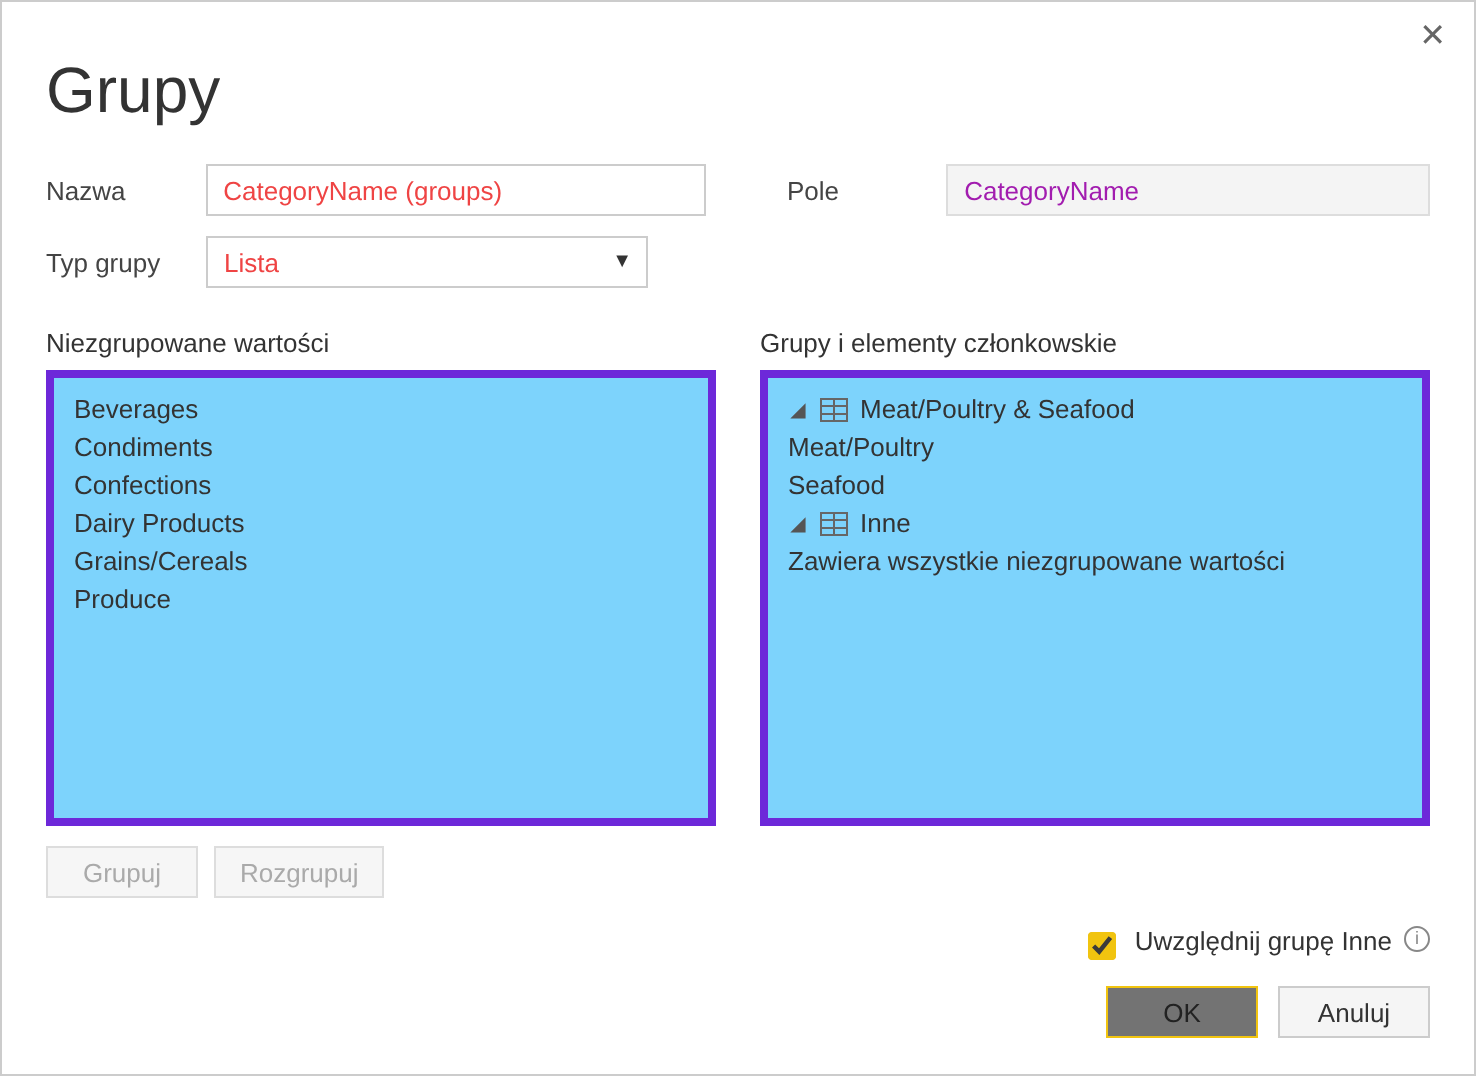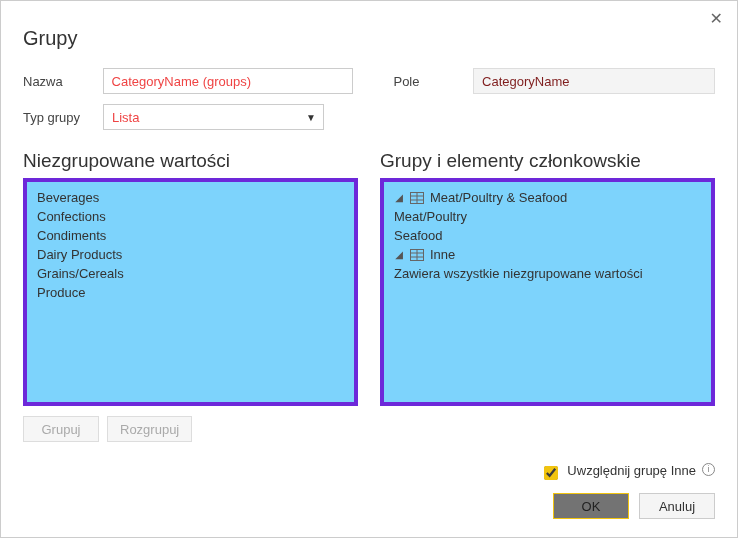--- a/index.html
+++ b/index.html
@@ -19,21 +19,21 @@
     position: absolute;
     top: 10px;
     right: 14px;
     font-size: 16px;
     color: #666;
     cursor: pointer;
     line-height: 1;
   }
   h1.title {
     font-weight: 300;
-    font-size: 20px;
+    font-size: 32px;
     color: #333;
     margin: 8px 0 18px 0;
   }
   .form-row {
     display: flex;
     align-items: center;
     margin-bottom: 10px;
   }
   .form-row .lbl {
     width: 80px;
@@ -41,42 +41,42 @@
     font-size: 13px;
   }
   .text-input {
     border: 1px solid #ccc;
     height: 26px;
     padding: 0 8px;
     font-size: 13px;
     color: #ef4444;
     background: #fff;
   }
-  .text-input.readonly { background: #f4f4f4; color:#7f1d1d; border-color:#ddd;}
+  .text-input.readonly { background: #f4f4f4; color:#a21caf; border-color:#ddd;}
   .nazwa-input { width: 252px; }
   .pole-lbl { width: 48px; margin-left: 40px; }
   .pole-input { width: 243px; }
   .select-wrap {
     position: relative;
     width: 221px;
   }
   .select-wrap .text-input { width: 100%; padding-right: 28px; background:#fff;}
   .select-wrap .arrow {
     position: absolute;
     right: 8px; top: 50%; transform: translateY(-50%);
     font-size: 10px; color: #333; pointer-events: none;
   }
   .columns {
     display: flex;
     gap: 22px;
     margin-top: 20px;
   }
   .col { flex: 1; display:flex; flex-direction:column; }
   .col-header {
-    font-size: 19px;
+    font-size: 13px;
     color: #333;
     margin-bottom: 6px;
   }
   .listbox {
     border: 4px solid #6d28d9;
     height: 228px;
     padding: 6px 10px;
     overflow: auto;
     font-size: 13px;
     color: #333;
@@ -148,22 +148,22 @@
     <input class="text-input" readonly="" value="Lista" style="">
     <span class="arrow">▼</span>
   </div>
 </div>
 
 <div class="columns">
   <div class="col">
     <div class="col-header">Niezgrupowane wartości</div>
     <div class="listbox" id="ungrouped-list">
         <div class="item">Beverages</div>
+        <div class="item">Condiments</div>
         <div class="item">Confections</div>
-        <div class="item">Condiments</div>
         <div class="item">Dairy Products</div>
         <div class="item">Grains/Cereals</div>
         <div class="item">Produce</div>
       </div>
     <div class="below-left">
       <button class="btn disabled">Grupuj</button>
       <button class="btn disabled">Rozgrupuj</button>
     </div>
   </div>
   <div class="col">

